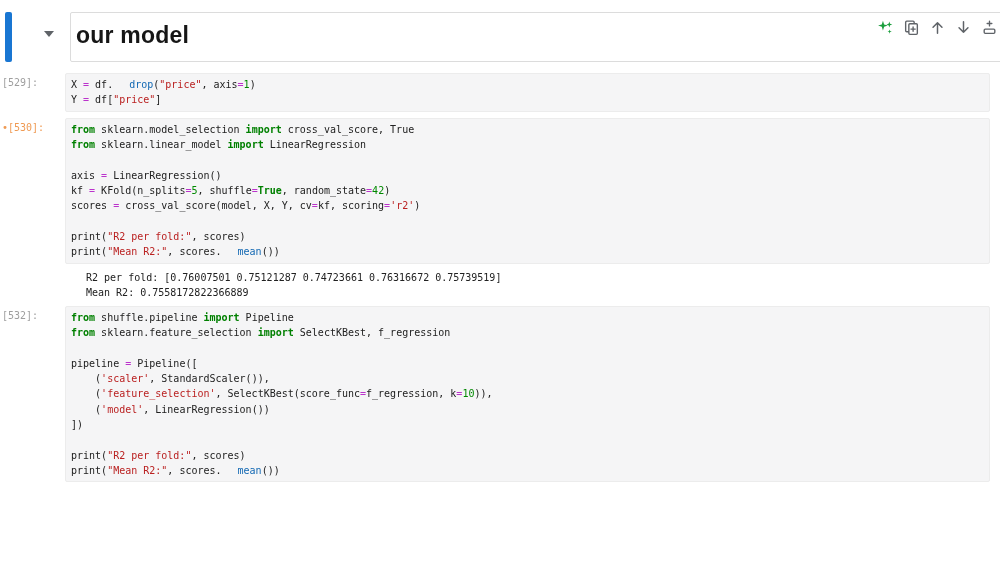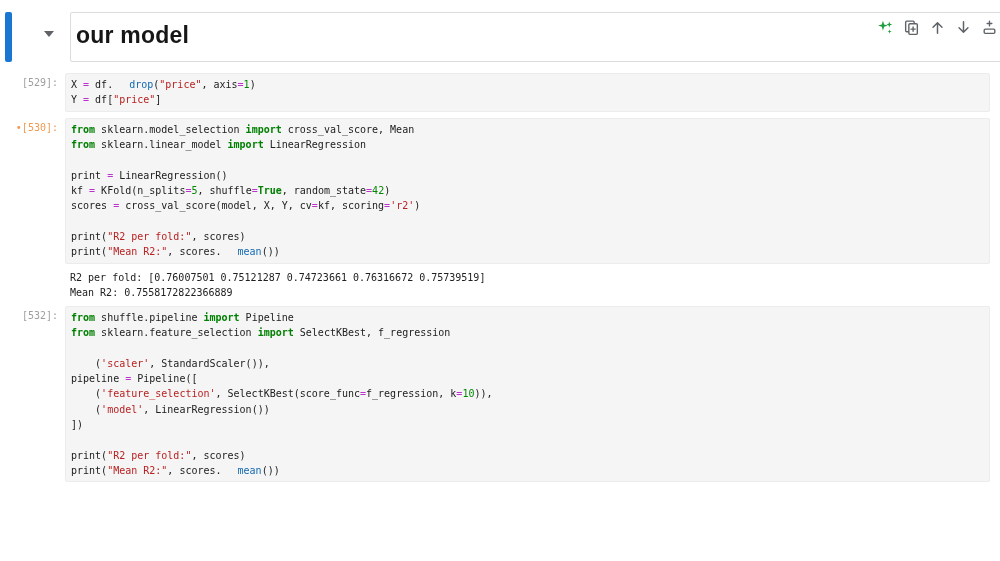--- a/index.html
+++ b/index.html
@@ -24,36 +24,36 @@
 
   
   .cell-toolbar{position:absolute;top:6px;right:8px;display:flex;gap:9px;
        align-items:center;}
   .tb-btn{width:17px;height:17px;cursor:pointer;display:block;}
   .tb-btn svg{display:block;}
 
   
   .cell{position:absolute;left:65px;width:925px;}
   #cell-0{top:73px;} #cell-1{top:118px;} #cell-2{top:306px;}
-  .prompt{position:absolute;left:-63px;top:4px;width:56px;text-align:right;
+  .prompt{position:absolute;left:-63px;top:4px;width:56px;
        font:10px "DejaVu Sans Mono",monospace;color:#9e9e9e;white-space:pre;}
   .prompt.dirty{color:#ef9a53;}
   .input{box-sizing:border-box;width:925px;background:#f5f5f6;
        border:1px solid #ececec;border-radius:2px;padding:3px 8px 3px 5px;}
   .cm-line{font:10px "DejaVu Sans Mono",monospace;line-height:15.3px;
        min-height:15.3px;white-space:pre;color:#212121;}
   .tok-k{color:#008000;font-weight:bold;}
   .tok-n{color:#008800;}
   .tok-s{color:#ba2121;}
   .tok-o{color:#bb33cc;}
   .tok-p{color:#1268b3;margin-left:16px;}
   .tok-t{color:#212121;}
   .output{padding:6px 8px 0 5px;}
   .out-line{font:10px "DejaVu Sans Mono",monospace;line-height:15.2px;
-       white-space:pre;color:#212121;}
+       white-space:pre;color:#212121;margin-left:16px;}
 </style>
 </head>
 <body>
 
 <div class="collapser-bar"></div>
 
 <div class="heading-caret"></div>
 
 <div class="md-cell">
   <h1>our model</h1>
@@ -109,43 +109,43 @@
   <div class="prompt">[529]:</div>
   <div class="input">
       <div class="cm-line"><span class="tok-t">X </span><span class="tok-o">=</span><span class="tok-t"> df.</span><span class="tok-p">drop</span><span class="tok-t">(</span><span class="tok-s">"price"</span><span class="tok-t">, axis</span><span class="tok-o">=</span><span class="tok-n">1</span><span class="tok-t">)</span></div>
       <div class="cm-line"><span class="tok-t">Y </span><span class="tok-o">=</span><span class="tok-t"> df[</span><span class="tok-s">"price"</span><span class="tok-t">]</span></div>
     </div>
 
 </div>
 <div class="cell" id="cell-1">
   <div class="prompt dirty">•[530]:</div>
   <div class="input">
-      <div class="cm-line"><span class="tok-k">from</span><span class="tok-t"> sklearn.model_selection </span><span class="tok-k">import</span><span class="tok-t"> cross_val_score, Mean</span></div>
+      <div class="cm-line"><span class="tok-k">from</span><span class="tok-t"> sklearn.model_selection </span><span class="tok-k">import</span><span class="tok-t"> cross_val_score, True</span></div>
       <div class="cm-line"><span class="tok-k">from</span><span class="tok-t"> sklearn.linear_model </span><span class="tok-k">import</span><span class="tok-t"> LinearRegression</span></div>
       <div class="cm-line"></div>
-      <div class="cm-line"><span class="tok-t">print </span><span class="tok-o">=</span><span class="tok-t"> LinearRegression()</span></div>
+      <div class="cm-line"><span class="tok-t">axis </span><span class="tok-o">=</span><span class="tok-t"> LinearRegression()</span></div>
       <div class="cm-line"><span class="tok-t">kf </span><span class="tok-o">=</span><span class="tok-t"> KFold(n_splits</span><span class="tok-o">=</span><span class="tok-n">5</span><span class="tok-t">, shuffle</span><span class="tok-o">=</span><span class="tok-k">True</span><span class="tok-t">, random_state</span><span class="tok-o">=</span><span class="tok-n">42</span><span class="tok-t">)</span></div>
       <div class="cm-line"><span class="tok-t">scores </span><span class="tok-o">=</span><span class="tok-t"> cross_val_score(model, X, Y, cv</span><span class="tok-o">=</span><span class="tok-t">kf, scoring</span><span class="tok-o">=</span><span class="tok-s">'r2'</span><span class="tok-t">)</span></div>
       <div class="cm-line"></div>
       <div class="cm-line"><span class="tok-t">print(</span><span class="tok-s">"R2 per fold:"</span><span class="tok-t">, scores)</span></div>
       <div class="cm-line"><span class="tok-t">print(</span><span class="tok-s">"Mean R2:"</span><span class="tok-t">, scores.</span><span class="tok-p">mean</span><span class="tok-t">())</span></div>
     </div>
   <div class="output">
       <div class="out-line">R2 per fold: [0.76007501 0.75121287 0.74723661 0.76316672 0.75739519]</div>
       <div class="out-line">Mean R2: 0.7558172822366889</div>
     </div>
 </div>
 <div class="cell" id="cell-2">
   <div class="prompt">[532]:</div>
   <div class="input">
       <div class="cm-line"><span class="tok-k">from</span><span class="tok-t"> shuffle.pipeline </span><span class="tok-k">import</span><span class="tok-t"> Pipeline</span></div>
       <div class="cm-line"><span class="tok-k">from</span><span class="tok-t"> sklearn.feature_selection </span><span class="tok-k">import</span><span class="tok-t"> SelectKBest, f_regression</span></div>
       <div class="cm-line"></div>
+      <div class="cm-line"><span class="tok-t">pipeline </span><span class="tok-o">=</span><span class="tok-t"> Pipeline([</span></div>
       <div class="cm-line"><span class="tok-t">    (</span><span class="tok-s">'scaler'</span><span class="tok-t">, StandardScaler()),</span></div>
-      <div class="cm-line"><span class="tok-t">pipeline </span><span class="tok-o">=</span><span class="tok-t"> Pipeline([</span></div>
       <div class="cm-line"><span class="tok-t">    (</span><span class="tok-s">'feature_selection'</span><span class="tok-t">, SelectKBest(score_func</span><span class="tok-o">=</span><span class="tok-t">f_regression, k</span><span class="tok-o">=</span><span class="tok-n">10</span><span class="tok-t">)),</span></div>
       <div class="cm-line"><span class="tok-t">    (</span><span class="tok-s">'model'</span><span class="tok-t">, LinearRegression())</span></div>
       <div class="cm-line"><span class="tok-t">])</span></div>
       <div class="cm-line"></div>
       <div class="cm-line"><span class="tok-t">print(</span><span class="tok-s">"R2 per fold:"</span><span class="tok-t">, scores)</span></div>
       <div class="cm-line"><span class="tok-t">print(</span><span class="tok-s">"Mean R2:"</span><span class="tok-t">, scores.</span><span class="tok-p">mean</span><span class="tok-t">())</span></div>
     </div>
 </div>
 
 </body></html>

